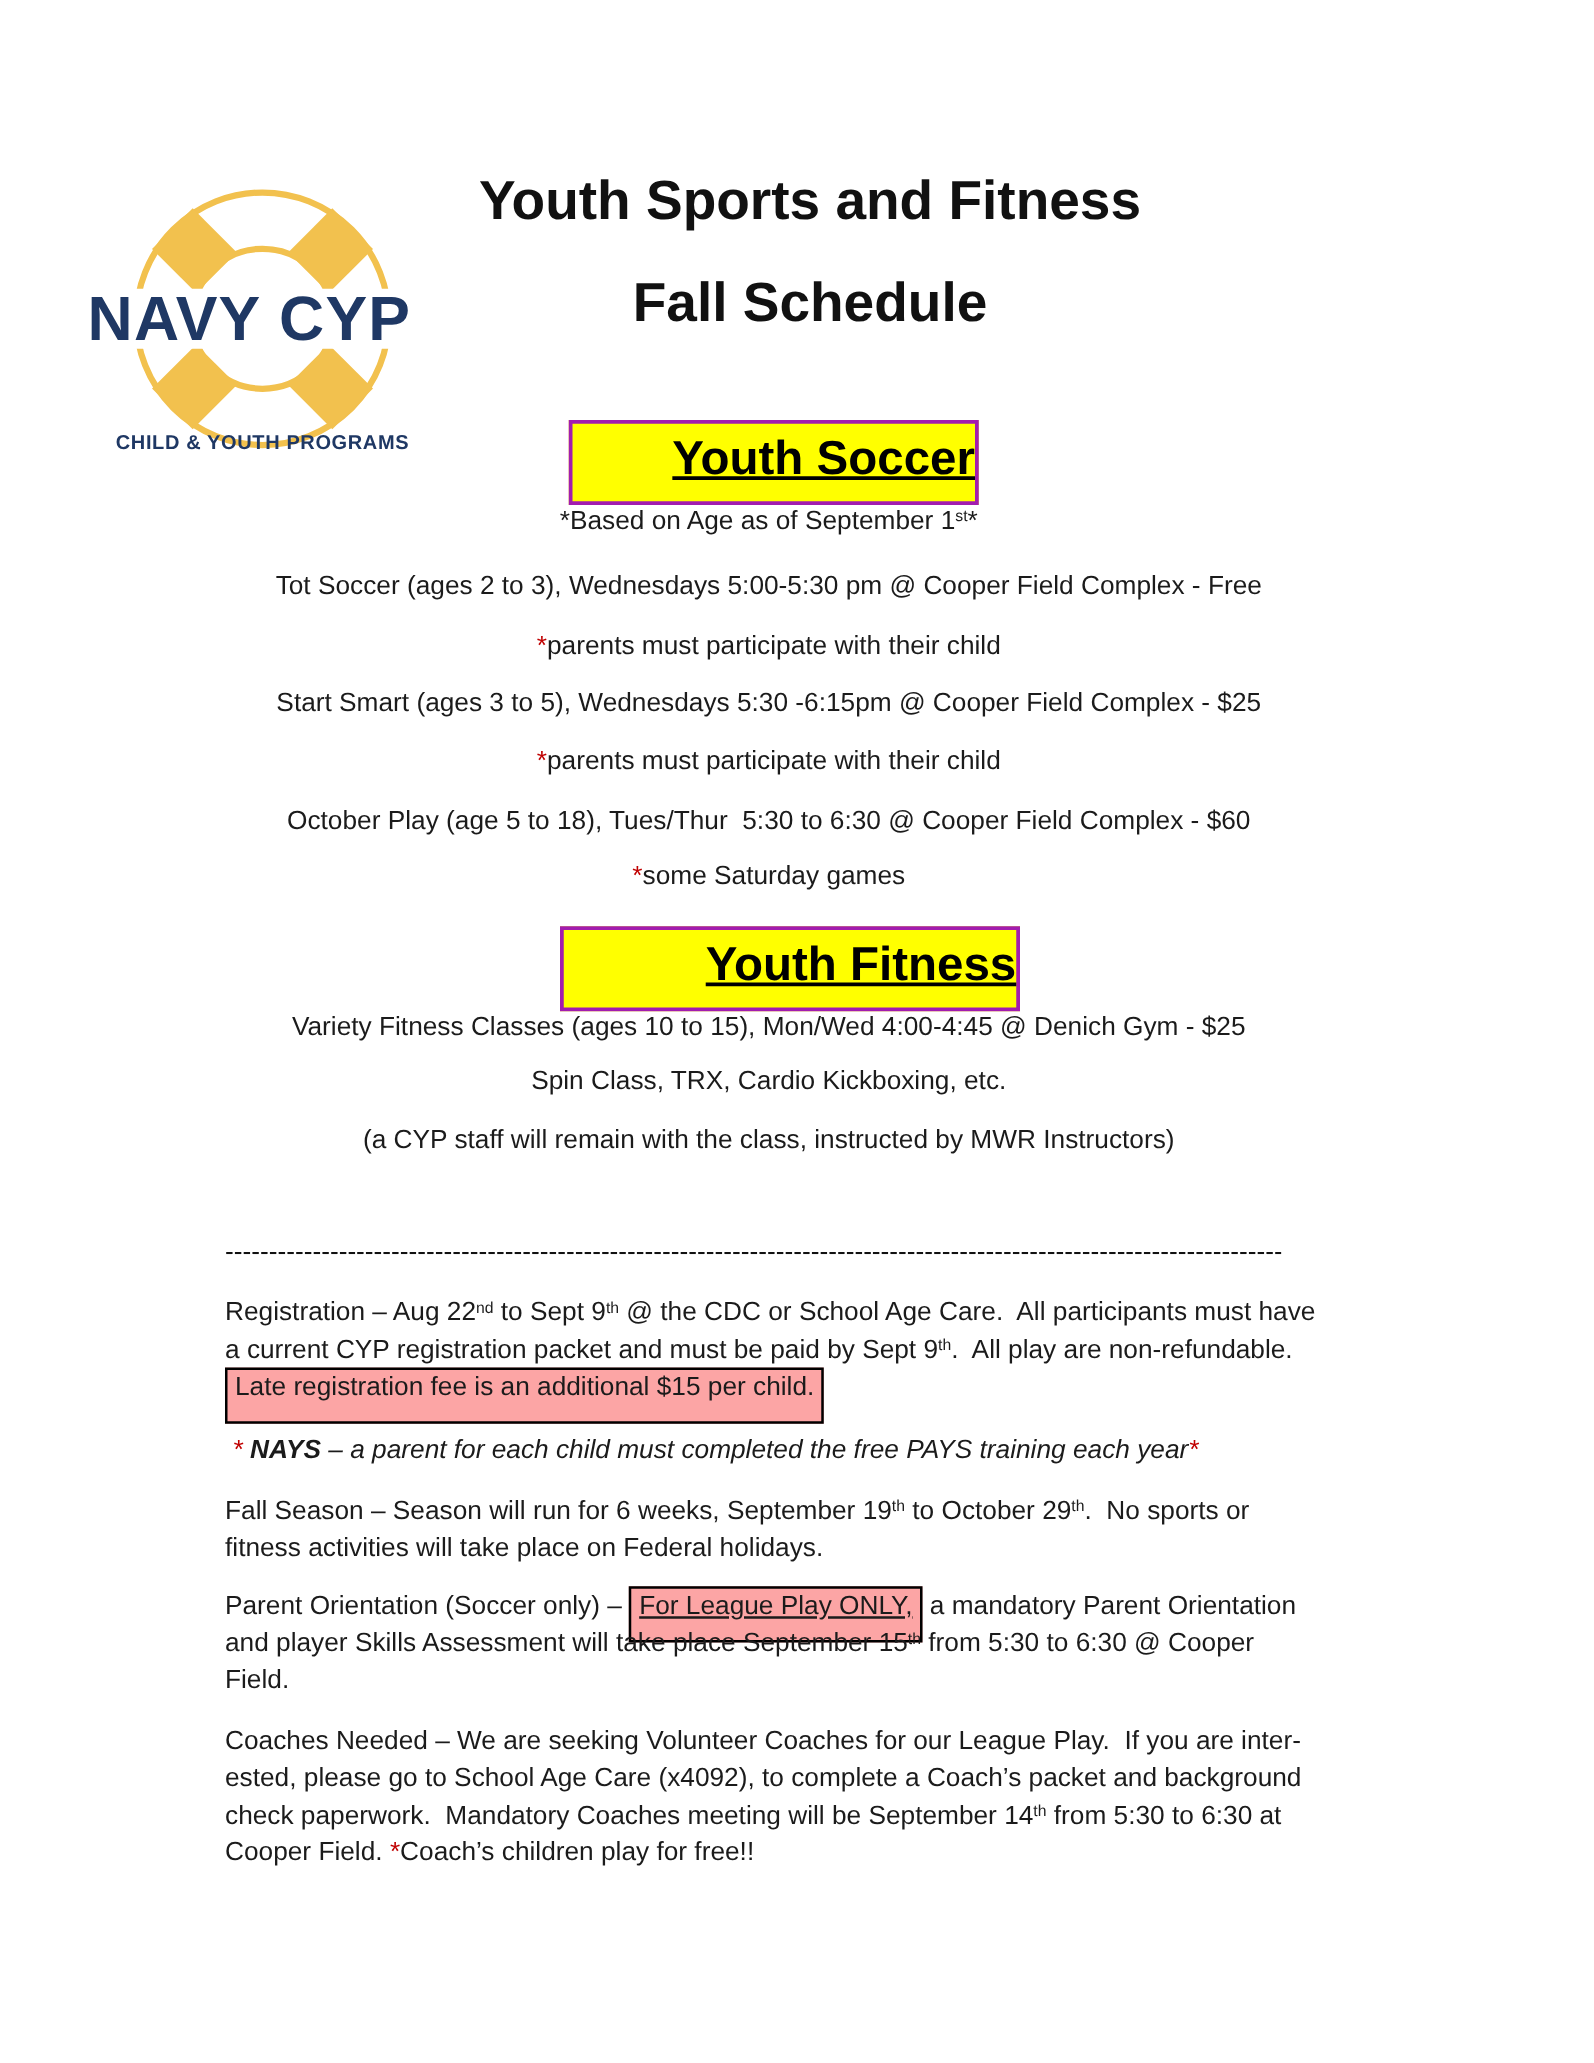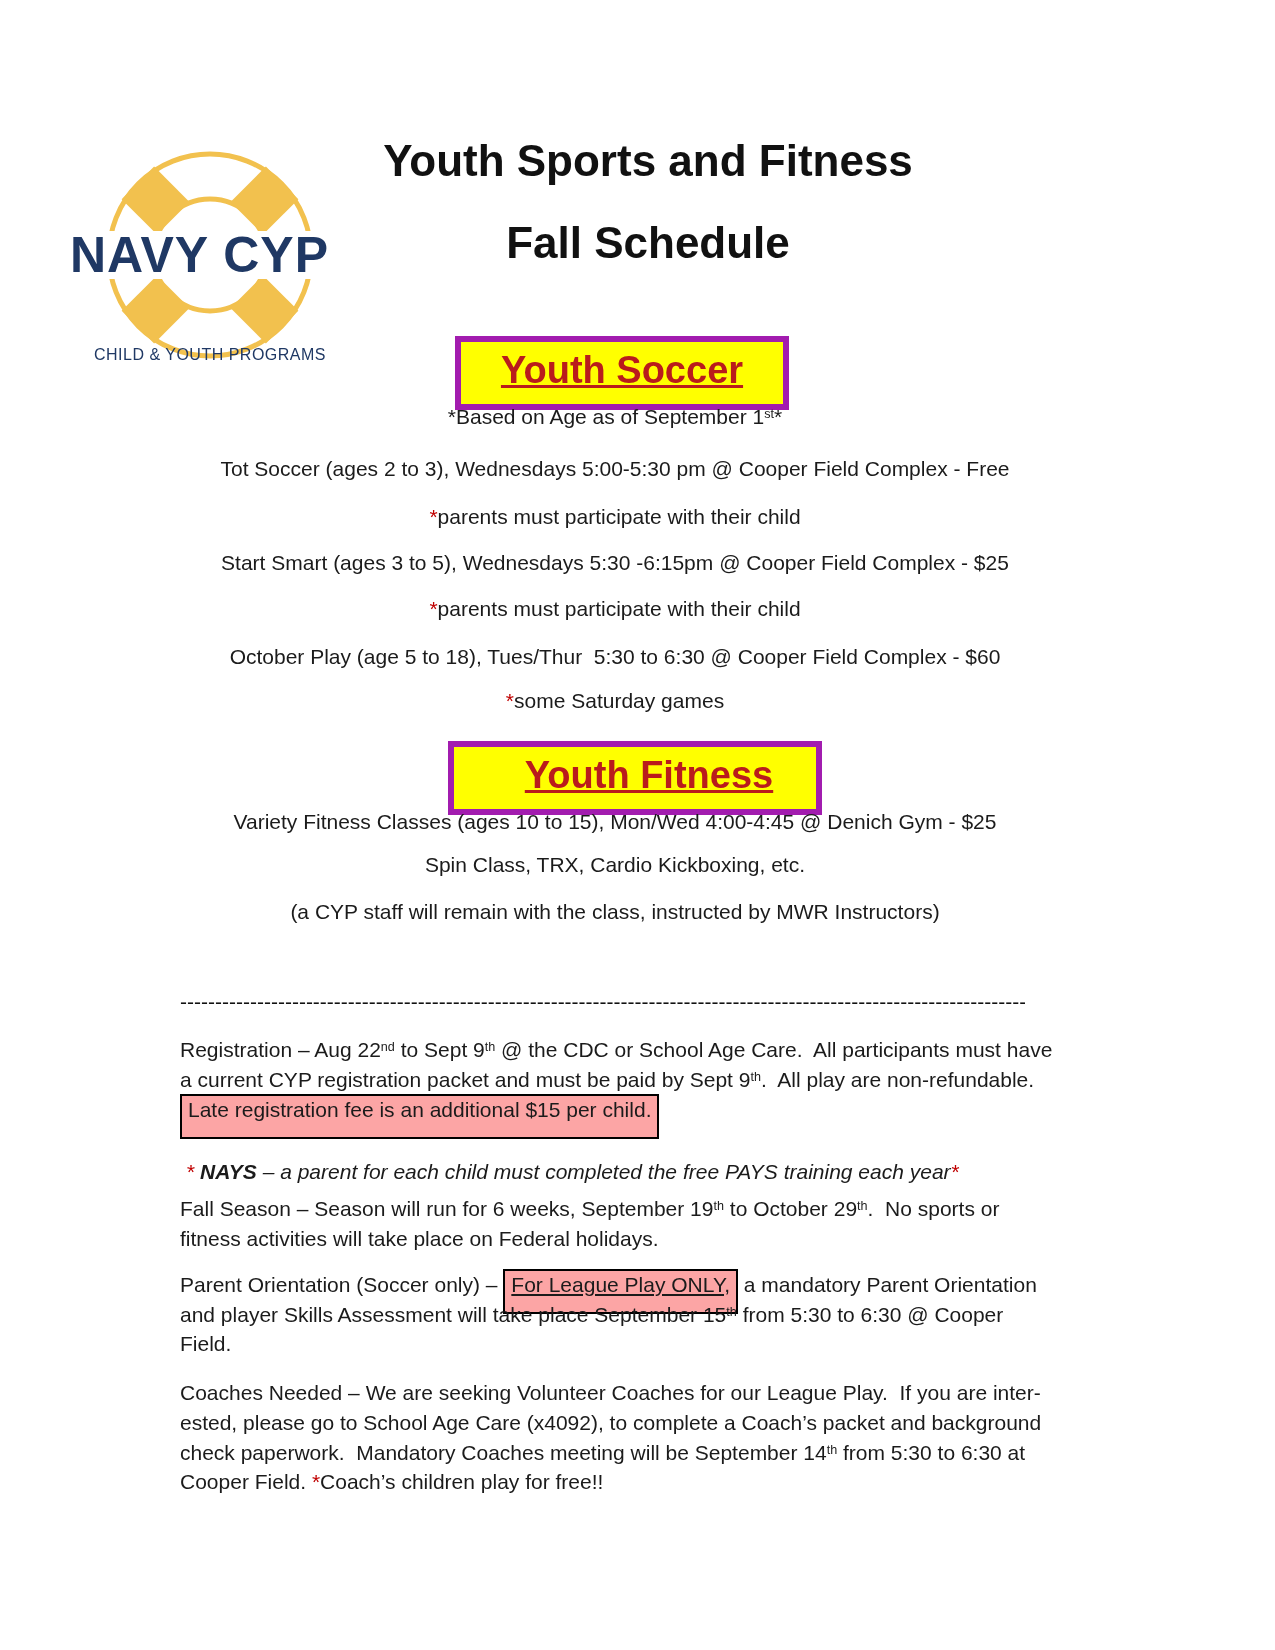--- a/index.html
+++ b/index.html
@@ -1,48 +1,48 @@
 <!DOCTYPE html>
 <html><head>
 <meta charset="utf-8">
 <style>
   html,body { margin:0; padding:0; }
   body {
     width:1275px; height:1650px; position:relative; background:#ffffff;
     font-family:"Liberation Sans", sans-serif; color:#1b1b1b; overflow:hidden;
   }
   .b  { font-weight:normal; }
-  .i  { font-style:italic;margin-top:12px; }
+  .i  { font-style:italic; }
   .bi { font-weight:bold; font-style:italic; }
   .red { color:#C00000; }
   .sup { font-size:60%; position:relative; top:-0.45em; }
   .u { text-decoration:underline; }
 
   
   .logo-svg  { position:absolute; left:100px; top:145px; }
   .logo-name {
     position:absolute; left:70px; top:226px; width:280px; text-align:left;
     font-size:50px; font-weight:bold; color:#1F3864; letter-spacing:1px; white-space:pre;
   }
   .logo-tag {
     position:absolute; left:70px; top:346px; width:280px; text-align:center;
-    font-size:16px; font-weight:normal; color:#1F3864; letter-spacing:0.5px; white-space:pre;
+    font-size:16px; font-weight:bold; color:#1F3864; letter-spacing:0.5px; white-space:pre;
   }
 
   
   .title-line {
     position:absolute; left:348px; width:600px; text-align:center;
     font-size:44px; font-weight:bold; color:#111; white-space:pre;
   }
 
   
   .banner {
-    position:absolute; background:#FFFF00; border:6px solid #a21caf;
-    text-align:center; font-weight:bold; font-size:38px; line-height:56px;
-    color:#b91c1c; white-space:pre;
+    position:absolute; background:#FFFF00; border:3px solid #a21caf;
+    text-align:right; font-weight:bold; font-size:38px; line-height:56px;
+    color:#000000; white-space:pre;
   }
   .banner span { text-decoration:underline; }
 
   
   .sline {
     position:absolute; left:130px; width:970px; text-align:center;
     font-size:21px; white-space:pre; color:#1b1b1b;
   }
 
   

